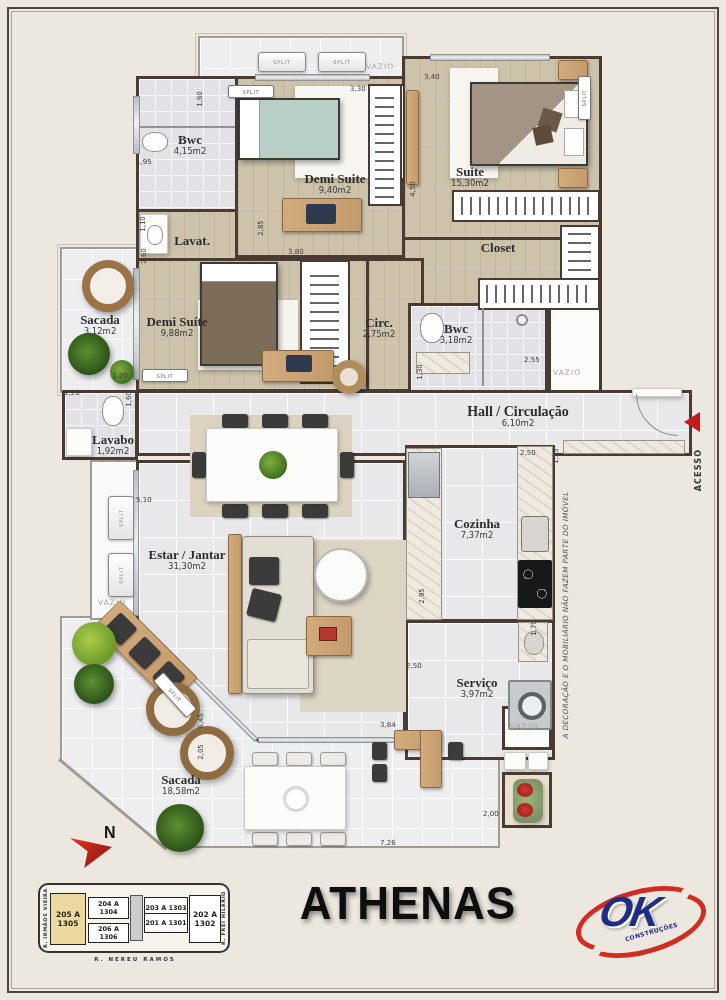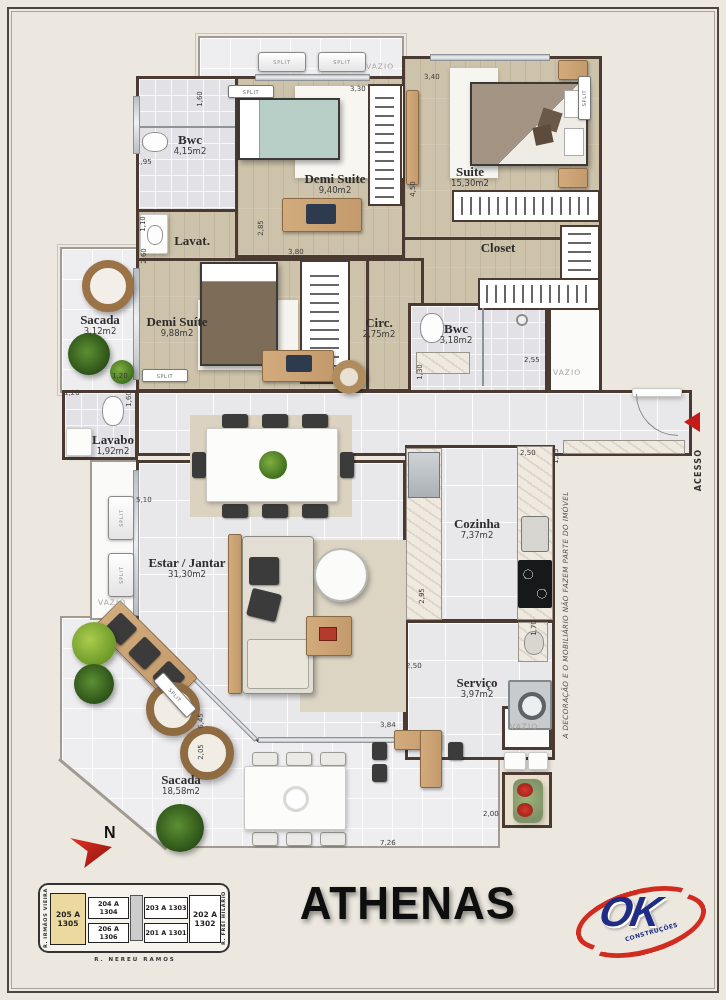--- a/index.html
+++ b/index.html
@@ -277,25 +277,29 @@
       <div class="area">9,88m2</div>
     </div>
     <div class="abs room-label" style="left:339px;top:316px;width:80px;">
       <div>Circ.</div>
       <div class="area">2,75m2</div>
     </div>
     <div class="abs room-label" style="left:416px;top:322px;width:80px;">
       <div>Bwc</div>
       <div class="area">3,18m2</div>
     </div>
+    <div class="abs room-label" style="left:438px;top:404px;width:160px;font-size:14px;">
+      <div>Hall / Circulação</div>
+      <div class="area">6,10m2</div>
+    </div>
     <div class="abs room-label" style="left:70px;top:433px;width:86px;">
       <div>Lavabo</div>
       <div class="area">1,92m2</div>
     </div>
-    <div class="abs room-label" style="left:117px;top:548px;width:140px;margin-top:8px;">
+    <div class="abs room-label" style="left:117px;top:548px;width:140px;">
       <div>Estar / Jantar</div>
       <div class="area">31,30m2</div>
     </div>
     <div class="abs room-label" style="left:432px;top:517px;width:90px;">
       <div>Cozinha</div>
       <div class="area">7,37m2</div>
     </div>
     <div class="abs room-label" style="left:432px;top:676px;width:90px;">
       <div>Serviço</div>
       <div class="area">3,97m2</div>
@@ -346,21 +350,21 @@
   </div>
 
   <div class="abs" style="left:38px;top:883px;width:192px;height:70px;border:2px solid #333;border-radius:10px;background:#f6f3ec;">
     <div class="abs street" style="left:-26px;top:30px;width:62px;transform:rotate(-90deg);text-align:center;">R. IRMÃOS VIEIRA</div>
     <div class="abs street" style="left:152px;top:30px;width:62px;transform:rotate(-90deg);text-align:center;">R. FREI HILÁRIO</div>
     <div class="abs unit" style="left:10px;top:8px;width:36px;height:52px;background:#ecd9a0;font-size:7.5px;">205 A 1305</div>
     <div class="abs unit" style="left:48px;top:12px;width:41px;height:22px;">204 A 1304</div>
     <div class="abs unit" style="left:48px;top:38px;width:41px;height:20px;">206 A 1306</div>
     <div class="abs" style="left:90px;top:10px;width:13px;height:46px;background:#ccc;border:1px solid #555;"></div>
     <div class="abs unit" style="left:104px;top:12px;width:44px;height:22px;">203 A 1303</div>
-    <div class="abs unit" style="left:104px;top:38px;width:44px;height:20px;">201 A 1301</div>
+    <div class="abs unit" style="left:104px;top:28px;width:44px;height:20px;">201 A 1301</div>
     <div class="abs unit" style="left:149px;top:10px;width:32px;height:48px;font-size:7.5px;">202 A 1302</div>
   </div>
   <div class="abs street" style="left:70px;top:956px;width:130px;text-align:center;letter-spacing:2px;font-size:5.5px;">R. NEREU RAMOS</div>
 
   <div class="abs" style="left:258px;top:878px;width:300px;text-align:center;font-size:44px;font-weight:bold;color:#0e0e0e;letter-spacing:1px;transform:scaleY(1.05);text-shadow:2px 3px 5px rgba(0,0,0,.45);">ATHENAS</div>
 
   <div class="abs" style="left:572px;top:884px;width:136px;height:74px;">
     <div class="abs" style="left:2px;top:6px;width:128px;height:58px;border:5px solid transparent;border-top-color:#d22b20;border-left-color:#d22b20;border-radius:50%;transform:rotate(-16deg);"></div>
     <div class="abs" style="left:8px;top:12px;width:128px;height:58px;border:5px solid transparent;border-bottom-color:#d22b20;border-right-color:#d22b20;border-radius:50%;transform:rotate(-16deg);"></div>
     <div class="abs" style="left:28px;top:4px;font-size:42px;font-weight:bold;font-style:italic;color:#1f2d86;transform:skewX(-10deg);text-shadow:2px 2px 0 #fff,3px 3px 3px rgba(0,0,0,.35);letter-spacing:-2px;">OK</div>

